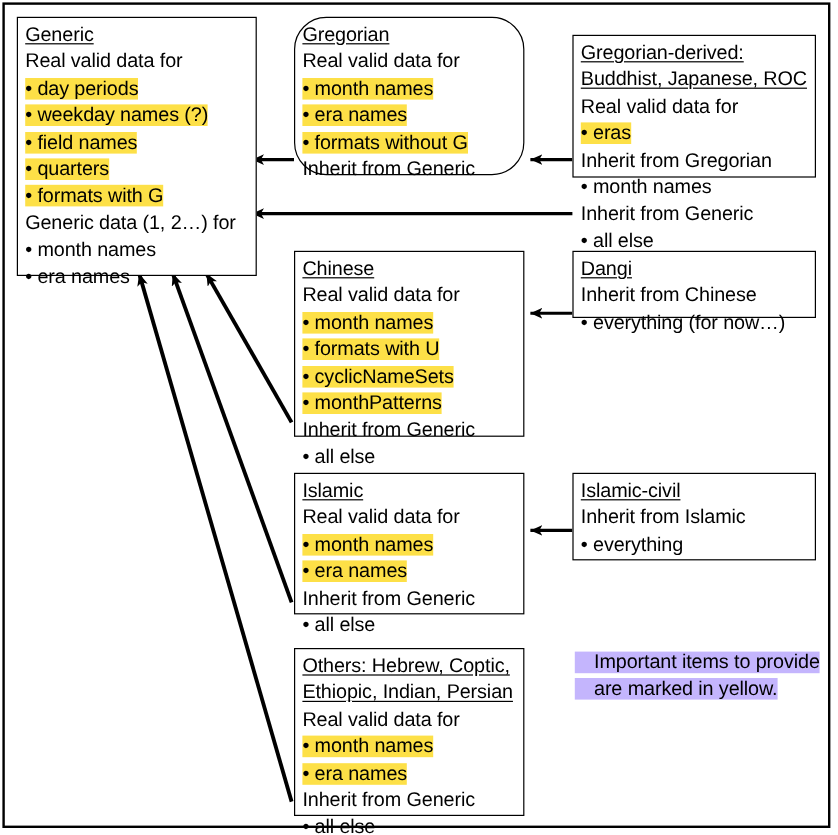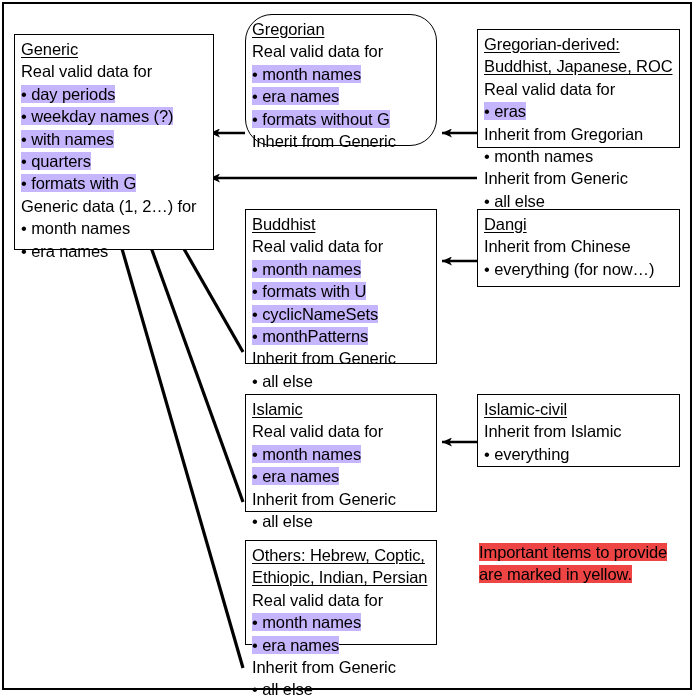--- a/index.html
+++ b/index.html
@@ -34,34 +34,35 @@
     padding: 3px 5px 3px 6px;
   }
   .line {
     font-size: 16.5px;
     line-height: 22.4px;
     color: #000000;
     white-space: nowrap;
     letter-spacing: -0.1px;
   }
   .line .hl {
-    background: #c4b5fd;
+    background: #fde047;
   }
   .line.title {
     text-decoration: underline;
     text-underline-offset: 1.5px;
   }
   .note {
     position: absolute;
     font-size: 16.5px;
     line-height: 22.4px;
     color: #000000;
   }
   .note .hl {
-    background: #ef4444;
+    background: #c4b5fd;
+    padding-left: 16px;
   }
   svg.arrows {
     position: absolute;
     left: 0;
     top: 0;
     width: 698px;
     height: 696px;
     pointer-events: none;
   }
 </style>
@@ -89,26 +90,26 @@
 
     <line x1="477" y1="442" x2="442" y2="442" stroke="#000000" stroke-width="2.6" marker-end="url(#ah)"></line>
 
     <line x1="243" y1="352" x2="172" y2="228" stroke="#000000" stroke-width="3.2" marker-end="url(#ah)"></line>
 
     <line x1="243" y1="502" x2="144" y2="228" stroke="#000000" stroke-width="3.2" marker-end="url(#ah)"></line>
 
     <line x1="243" y1="668" x2="116" y2="228" stroke="#000000" stroke-width="3.2" marker-end="url(#ah)"></line>
   </svg>
 
-  <div class="node-box" style="left:14px; top:14px; width:200px; height:216px;margin-top:20px;">
+  <div class="node-box" style="left:14px; top:14px; width:200px; height:216px;">
     <div class="line title">Generic</div>
     <div class="line"><span class="">Real valid data for</span></div>
     <div class="line"><span class="hl">• day periods</span></div>
     <div class="line"><span class="hl">• weekday names (?)</span></div>
-    <div class="line"><span class="hl">• with names</span></div>
+    <div class="line"><span class="hl">• field names</span></div>
     <div class="line"><span class="hl">• quarters</span></div>
     <div class="line"><span class="hl">• formats with G</span></div>
     <div class="line"><span class="">Generic data (1, 2…) for</span></div>
     <div class="line"><span class="">• month names</span></div>
     <div class="line"><span class="">• era names</span></div>
   </div>
 
   <div class="node-box" style="left:245px; top:14px; width:192px; height:132px;border-radius:27px;">
     <div class="line title">Gregorian</div>
     <div class="line"><span class="">Real valid data for</span></div>
@@ -123,52 +124,52 @@
     <div class="line title">Buddhist, Japanese, ROC</div>
     <div class="line"><span class="">Real valid data for</span></div>
     <div class="line"><span class="hl">• eras</span></div>
     <div class="line"><span class="">Inherit from Gregorian</span></div>
     <div class="line"><span class="">• month names</span></div>
     <div class="line"><span class="">Inherit from Generic</span></div>
     <div class="line"><span class="">• all else</span></div>
   </div>
 
   <div class="node-box" style="left:245px; top:209px; width:192px; height:155px;">
-    <div class="line title">Buddhist</div>
+    <div class="line title">Chinese</div>
     <div class="line"><span class="">Real valid data for</span></div>
     <div class="line"><span class="hl">• month names</span></div>
     <div class="line"><span class="hl">• formats with U</span></div>
     <div class="line"><span class="hl">• cyclicNameSets</span></div>
     <div class="line"><span class="hl">• monthPatterns</span></div>
     <div class="line"><span class="">Inherit from Generic</span></div>
     <div class="line"><span class="">• all else</span></div>
   </div>
 
-  <div class="node-box" style="left:477px; top:209px; width:203px; height:78px;">
+  <div class="node-box" style="left:477px; top:209px; width:203px; height:56px;">
     <div class="line title">Dangi</div>
     <div class="line"><span class="">Inherit from Chinese</span></div>
     <div class="line"><span class="">• everything (for now…)</span></div>
   </div>
 
   <div class="node-box" style="left:245px; top:394px; width:192px; height:118px;">
     <div class="line title">Islamic</div>
     <div class="line"><span class="">Real valid data for</span></div>
     <div class="line"><span class="hl">• month names</span></div>
     <div class="line"><span class="hl">• era names</span></div>
     <div class="line"><span class="">Inherit from Generic</span></div>
     <div class="line"><span class="">• all else</span></div>
   </div>
 
   <div class="node-box" style="left:477px; top:394px; width:203px; height:73px;">
     <div class="line title">Islamic-civil</div>
     <div class="line"><span class="">Inherit from Islamic</span></div>
     <div class="line"><span class="">• everything</span></div>
   </div>
 
-  <div class="node-box" style="left:245px; top:540px; width:192px; height:105px;">
+  <div class="node-box" style="left:245px; top:540px; width:192px; height:140px;">
     <div class="line title">Others: Hebrew, Coptic,</div>
     <div class="line title">Ethiopic, Indian, Persian</div>
     <div class="line"><span class="">Real valid data for</span></div>
     <div class="line"><span class="hl">• month names</span></div>
     <div class="line"><span class="hl">• era names</span></div>
     <div class="line"><span class="">Inherit from Generic</span></div>
     <div class="line"><span class="">• all else</span></div>
   </div>
 
   <div class="note" style="left:479px; top:541px; width:210px;">

